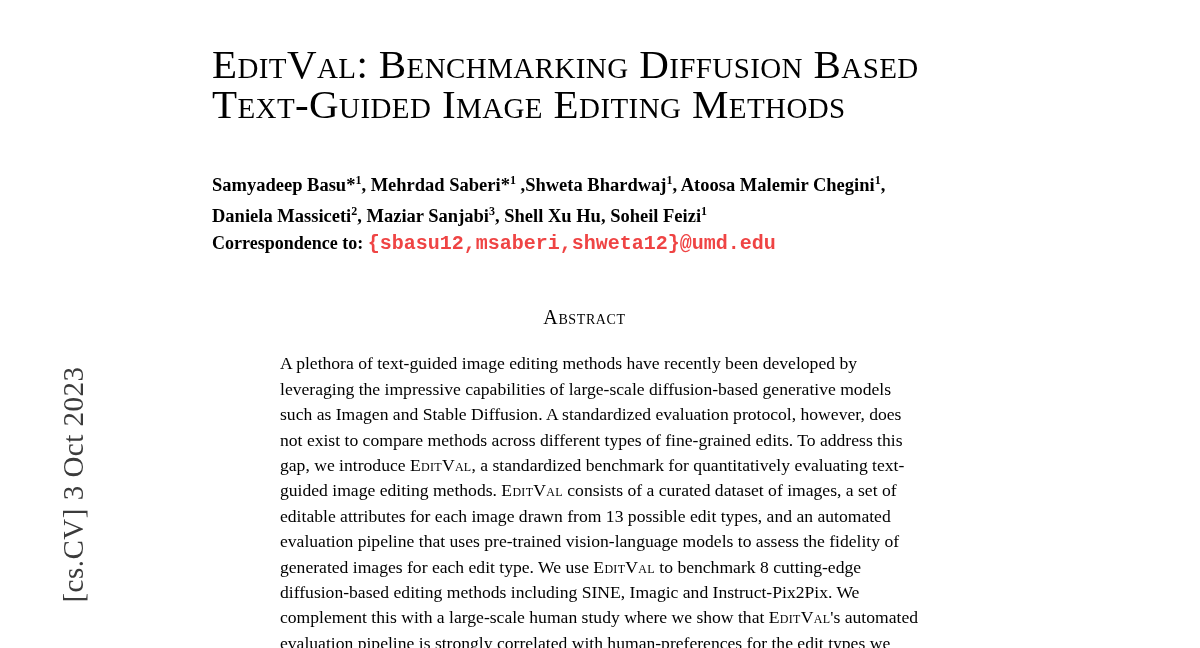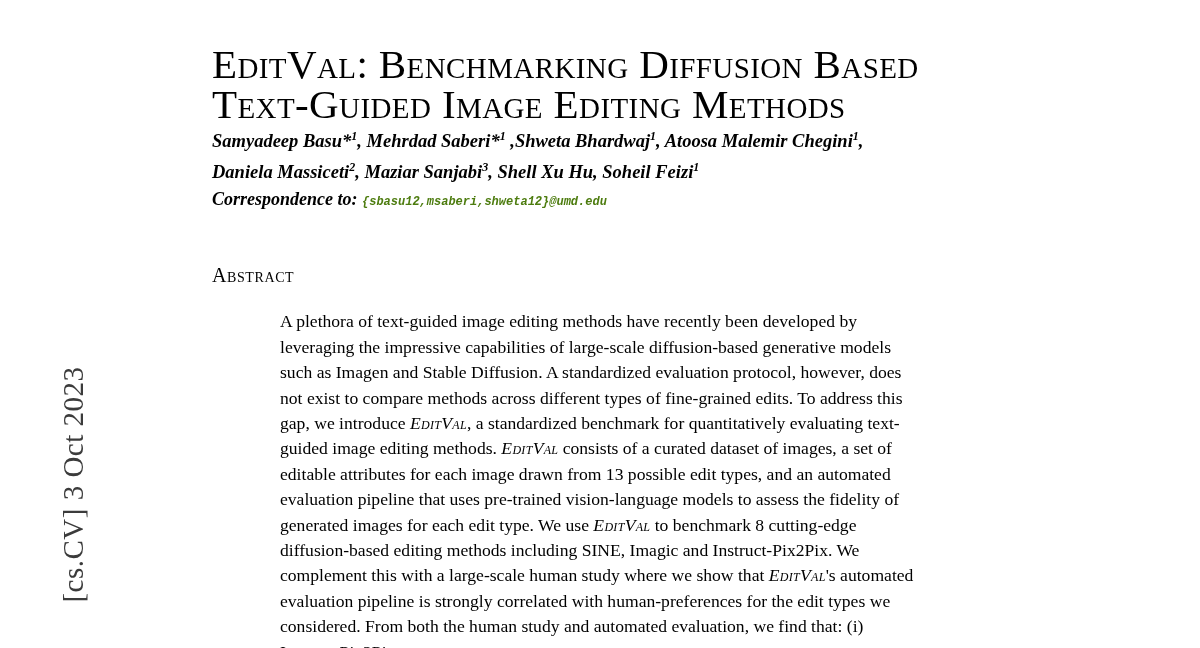--- a/index.html
+++ b/index.html
@@ -53,66 +53,66 @@
     font-size: 41px;
     line-height: 40px;
     font-weight: 400;
     font-variant: small-caps;
     letter-spacing: 0.4px;
     margin: 0;
     width: 790px;
   }
 
   .authors {
+    margin-top: 44px;
     font-size: 18.5px;
     line-height: 25.5px;
     font-weight: bold;
     width: 760px;
-    font-style: italic;
   }
   .authors sup { font-weight: bold; font-size: 12px; }
 
   .affil {
     margin-top: 4px;
     font-size: 18px;
     line-height: 24px;
     font-weight: normal;
   }
   .affil sup { font-size: 12px; }
 
   .correspondence {
     margin-top: 2px;
     font-size: 18px;
     line-height: 24px;
   }
   .mono {
     font-family: "Liberation Mono", monospace;
-    font-size: 12px;
-    color: #4d7c0f;
+    font-size: 20px;
+    color: #ef4444;
   }
 
   .abstract-head {
     margin-top: 50px;
-    text-align: left;
+    text-align: center;
     font-size: 20px;
     font-variant: small-caps;
     letter-spacing: 0.6px;
     padding-right: 55px;
   }
 
   .abstract-body {
     margin-top: 22px;
     margin-left: 68px;
     width: 646px;
     font-size: 17.6px;
     line-height: 25.4px;
     text-align: left;
   }
   .abstract-body p { margin: 0; }
-  .sc { font-variant: small-caps; letter-spacing: 0.3px; font-style: italic; }
+  .sc { font-variant: small-caps; letter-spacing: 0.3px; }
 </style>
 </head>
 <body>
 
 <div class="page">
 
   <div class="arxiv-stamp">[cs.CV]  3 Oct 2023</div>
 
   <div class="content">
 

